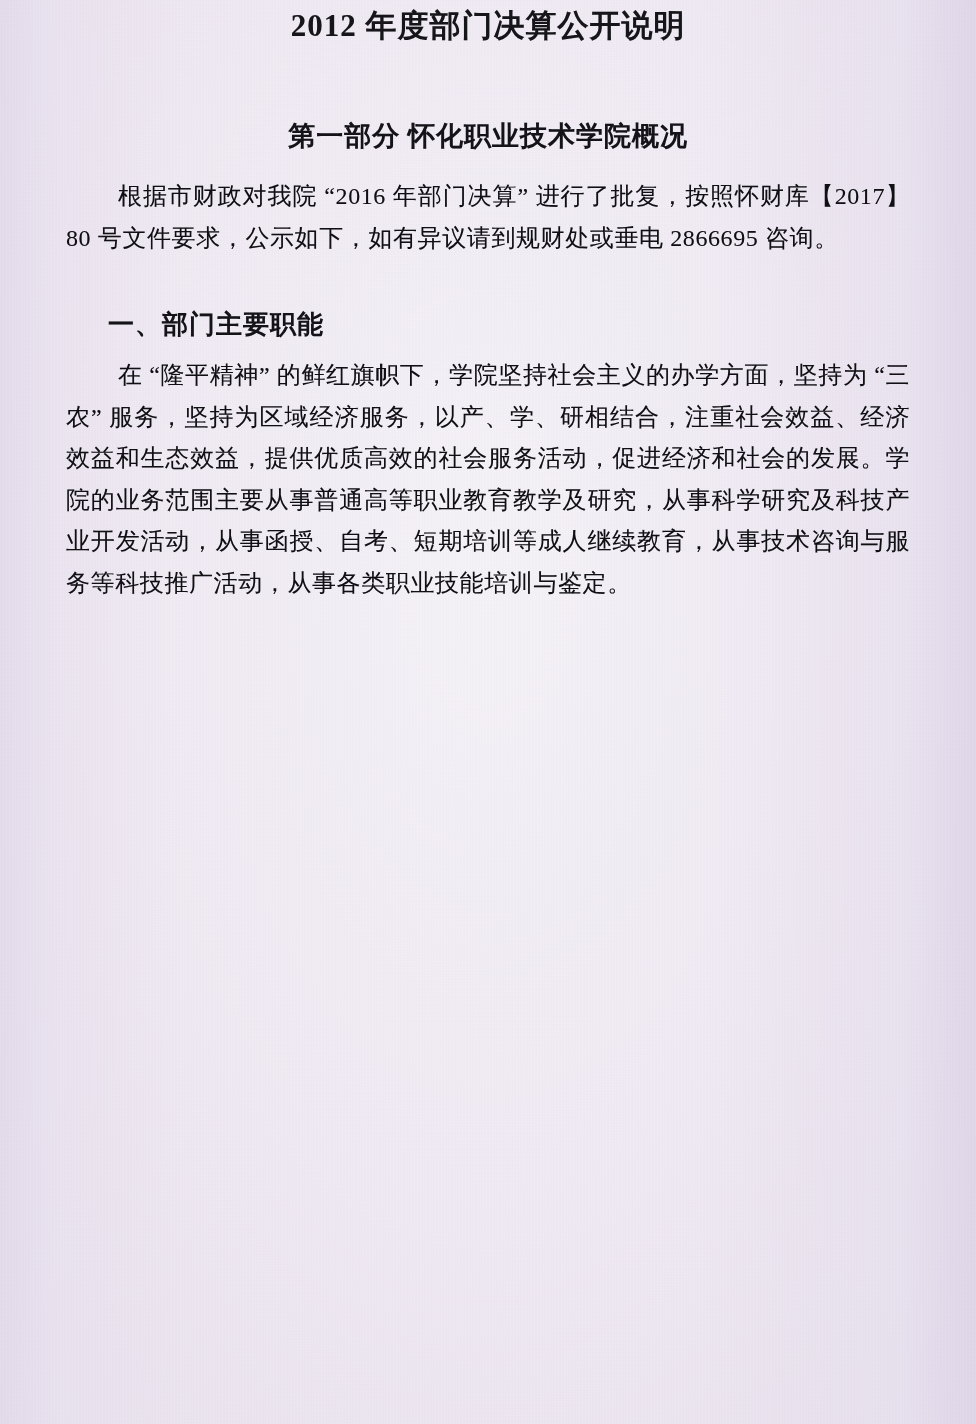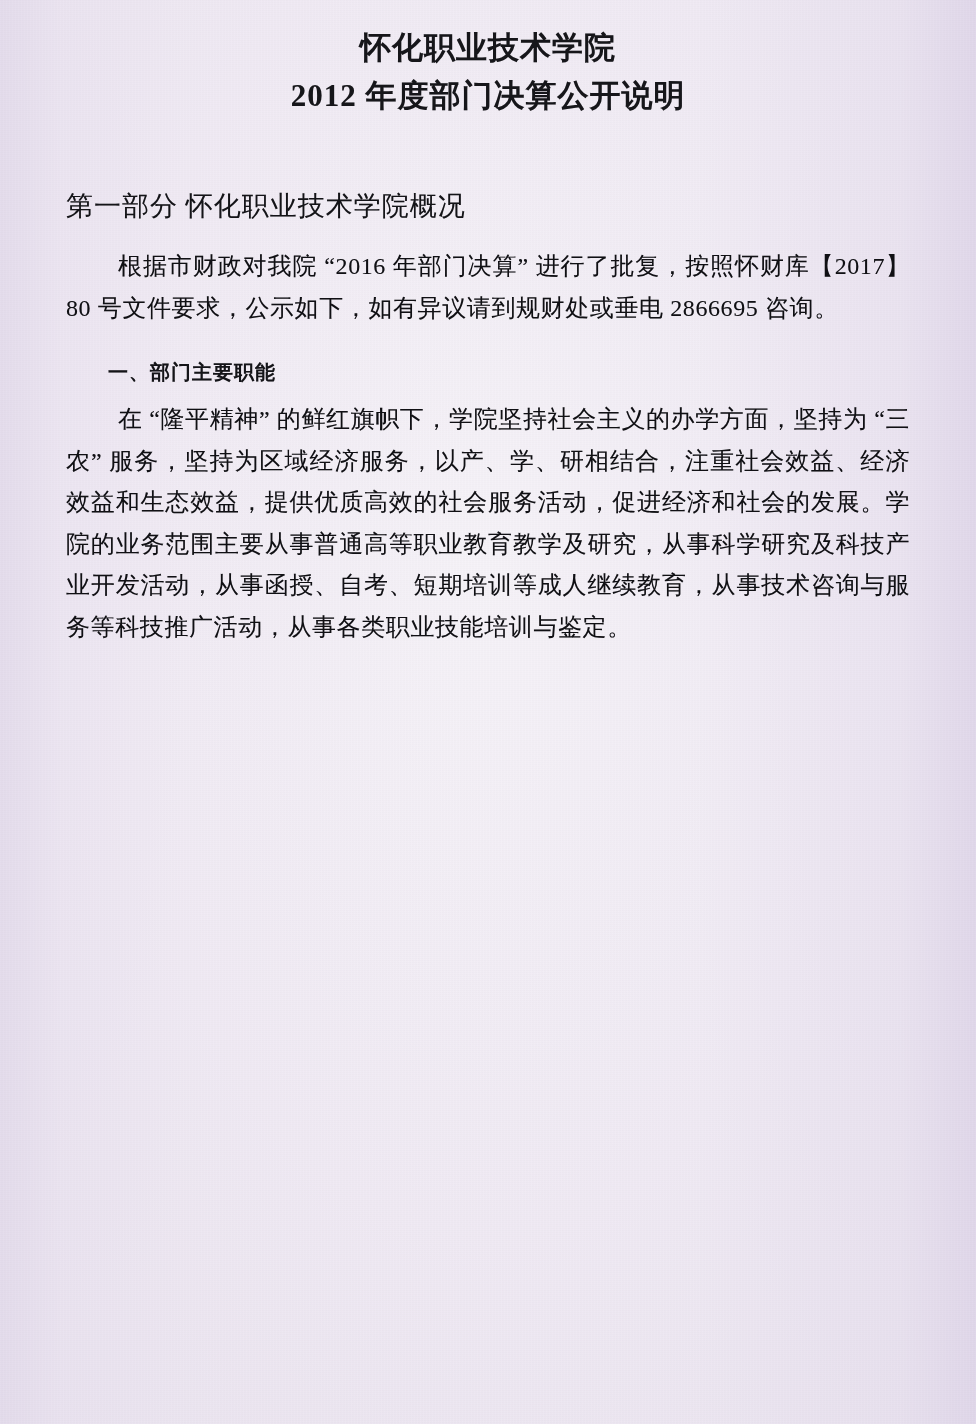--- a/index.html
+++ b/index.html
@@ -48,33 +48,33 @@
     font-size: 31px;
     font-weight: bold;
     color: #16161a;
     letter-spacing: 1px;
     line-height: 1.42;
   }
   .doc-title .line1 { padding-top: 26px; }
   .doc-title .line2 { padding-top: 4px; }
 
   .section-heading {
-    text-align: left;
+    text-align: center;
     font-size: 27px;
-    font-weight: normal;
+    font-weight: bold;
     color: #141418;
     letter-spacing: 1px;
     margin-top: 70px;
   }
   .sub-heading {
-    font-size: 20px;
+    font-size: 26px;
     font-weight: bold;
     color: #141418;
     letter-spacing: 1px;
-    margin-top: 30px;
+    margin-top: 48px;
     text-indent: 42px;
   }
   p.body-text {
     font-size: 24px;
     color: #101014;
     line-height: 1.73;
     letter-spacing: 0.6px;
     text-align: justify;
     text-justify: inter-ideograph;
     text-indent: 52px;
@@ -85,21 +85,20 @@
     
     text-shadow: 0 0 0.6px rgba(0,0,0,0.25);
   }
 </style>
 </head>
 <body>
 
 <div class="page">
 
   <div class="doc-title">
-    <div class="line1 inkfade">怀化职业技术学院</div>
     <div class="line2 inkfade">2012 年度部门决算公开说明</div>
   </div>
 
   <div class="section-heading inkfade">第一部分  怀化职业技术学院概况</div>
 
   <p class="body-text inkfade">根据市财政对我院 “2016 年部门决算” 进行了批复，按照怀财库【2017】80 号文件要求，公示如下，如有异议请到规财处或垂电 2866695 咨询。</p>
 
   <div class="sub-heading inkfade">一、部门主要职能</div>
 
   <p class="body-text inkfade tight">在 “隆平精神” 的鲜红旗帜下，学院坚持社会主义的办学方面，坚持为 “三农” 服务，坚持为区域经济服务，以产、学、研相结合，注重社会效益、经济效益和生态效益，提供优质高效的社会服务活动，促进经济和社会的发展。学院的业务范围主要从事普通高等职业教育教学及研究，从事科学研究及科技产业开发活动，从事函授、自考、短期培训等成人继续教育，从事技术咨询与服务等科技推广活动，从事各类职业技能培训与鉴定。</p>

